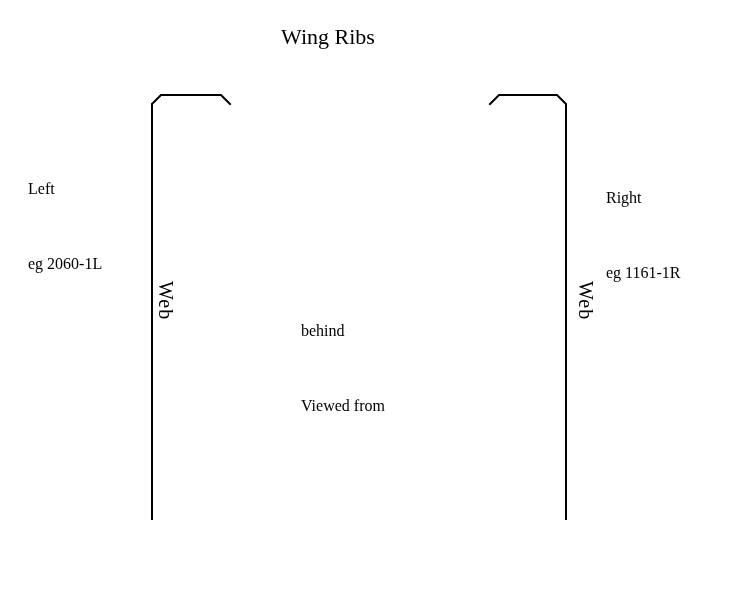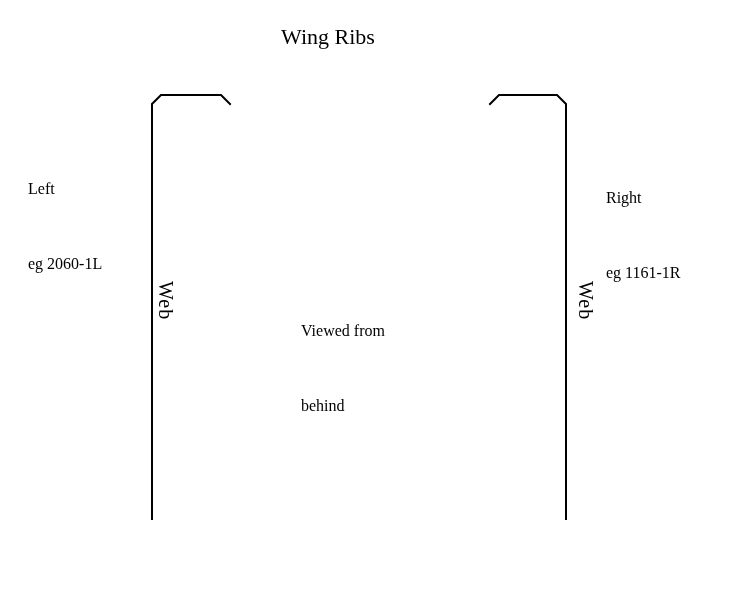--- a/index.html
+++ b/index.html
@@ -63,21 +63,21 @@
     <div>Left</div>
     <div>eg 2060-1L</div>
   </div>
 
   <div class="txt" style="left:606px; top:135px;">
     <div>Right</div>
     <div>eg 1161-1R</div>
   </div>
 
   <div class="txt" style="left:301px; top:268px;">
+    <div>behind</div>
     <div>Viewed from</div>
-    <div>behind</div>
   </div>
 
   <div class="web-label" style="left:154px; top:281px;">Web</div>
 
   <div class="web-label" style="left:574px; top:281px;">Web</div>
 
 </div>
 
 </body></html>

